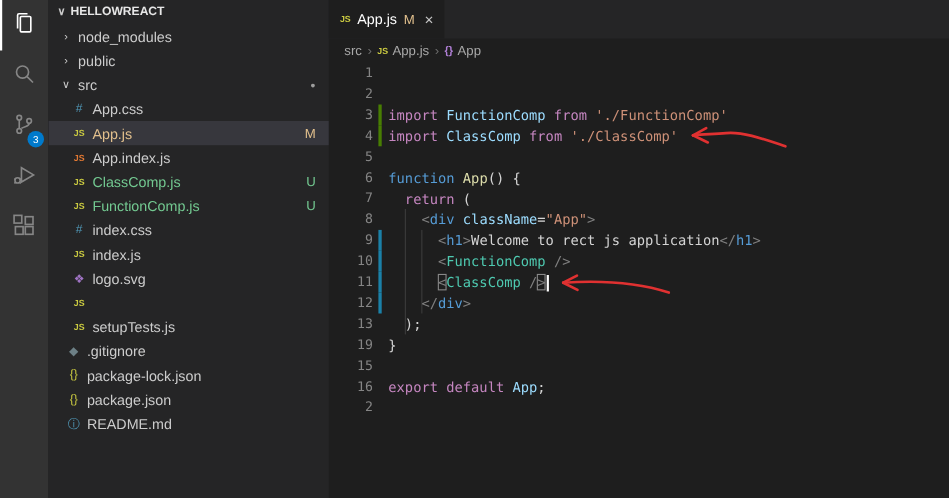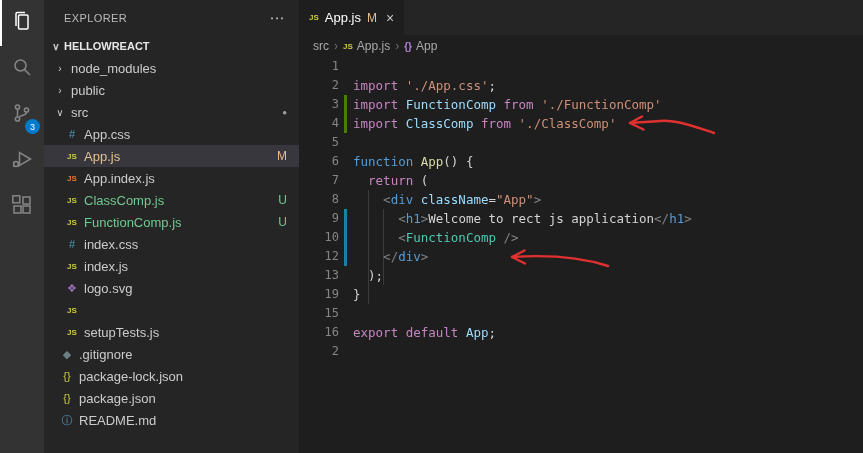--- a/index.html
+++ b/index.html
@@ -105,24 +105,20 @@
             <rect x="4" y="13" width="7" height="7"></rect>
             <rect x="13" y="13" width="7" height="7"></rect>
             <rect x="13" y="4" width="7" height="7"></rect>
             <rect x="2.8" y="2.8" width="7" height="7"></rect>
           </svg>
       </span>
     </div>
   </div>
 
   <div class="sidebar">
-    <div class="sb-header">
-      <span>EXPLORER</span>
-      <span class="sb-more">⋯</span>
-    </div>
     <div class="root-row">
       <span class="chev">∨</span>
       <span>HELLOWREACT</span>
     </div>
     <div id="file-tree">
         <div class="trow">
           <span class="ind-folder"></span>
           <span class="chev">›</span>
           <span class="tlabel">node_modules</span>
           <span class="tright"></span>
@@ -258,21 +254,20 @@
       </span>
     </div>
     <div class="code" id="code">
       <div class="guide" style="left:69px; top:133px; height:114px;"></div>
       <div class="guide" style="left:84px; top:152px; height:76px;"></div>
     <div class="cl">
           <span class="ln">1</span>
         </div>
         <div class="cl">
           <span class="ln">2</span>
-          <span class="ct"><span style="color: rgb(197, 134, 192);">import</span><span style="color: rgb(206, 145, 120);"> './App.css'</span><span style="color: rgb(212, 212, 212);">;</span></span>
         </div>
         <div class="cl">
           <span class="gbar" style="background: rgb(72, 126, 2);"></span>
           <span class="ln">3</span>
           <span class="ct"><span style="color: rgb(197, 134, 192);">import</span><span style="color: rgb(156, 220, 254);"> FunctionComp </span><span style="color: rgb(197, 134, 192);">from</span><span style="color: rgb(206, 145, 120);"> './FunctionComp'</span></span>
         </div>
         <div class="cl">
           <span class="gbar" style="background: rgb(72, 126, 2);"></span>
           <span class="ln">4</span>
           <span class="ct"><span style="color: rgb(197, 134, 192);">import</span><span style="color: rgb(156, 220, 254);"> ClassComp </span><span style="color: rgb(197, 134, 192);">from</span><span style="color: rgb(206, 145, 120);"> './ClassComp'</span></span>
@@ -295,20 +290,25 @@
         </div>
         <div class="cl">
           <span class="gbar" style="background: rgb(27, 129, 168);"></span>
           <span class="ln">9</span>
           <span class="ct"><span style="color: rgb(128, 128, 128);">      &lt;</span><span style="color: rgb(86, 156, 214);">h1</span><span style="color: rgb(128, 128, 128);">&gt;</span><span style="color: rgb(212, 212, 212);">Welcome to rect js application</span><span style="color: rgb(128, 128, 128);">&lt;/</span><span style="color: rgb(86, 156, 214);">h1</span><span style="color: rgb(128, 128, 128);">&gt;</span></span>
         </div>
         <div class="cl">
           <span class="gbar" style="background: rgb(27, 129, 168);"></span>
           <span class="ln">10</span>
           <span class="ct"><span style="color: rgb(128, 128, 128);">      &lt;</span><span style="color: rgb(78, 201, 176);">FunctionComp</span><span style="color: rgb(128, 128, 128);"> /&gt;</span></span>
+        </div>
+        <div class="cl">
+          <span class="gbar" style="background: rgb(27, 129, 168);"></span>
+          <span class="ln">11</span>
+          <span class="ct"><span style="color: rgb(212, 212, 212);">      </span><span class="tk-bm" style="color: rgb(128, 128, 128);">&lt;</span><span style="color: rgb(78, 201, 176);">ClassComp</span><span style="color: rgb(128, 128, 128);"> /</span><span class="tk-bm" style="color: rgb(128, 128, 128);">&gt;</span><span class="cursor"></span></span>
         </div>
         <div class="cl">
           <span class="gbar" style="background: rgb(27, 129, 168);"></span>
           <span class="ln">12</span>
           <span class="ct"><span style="color: rgb(128, 128, 128);">    &lt;/</span><span style="color: rgb(86, 156, 214);">div</span><span style="color: rgb(128, 128, 128);">&gt;</span></span>
         </div>
         <div class="cl">
           <span class="ln">13</span>
           <span class="ct"><span style="color: rgb(212, 212, 212);">  );</span></span>
         </div>

